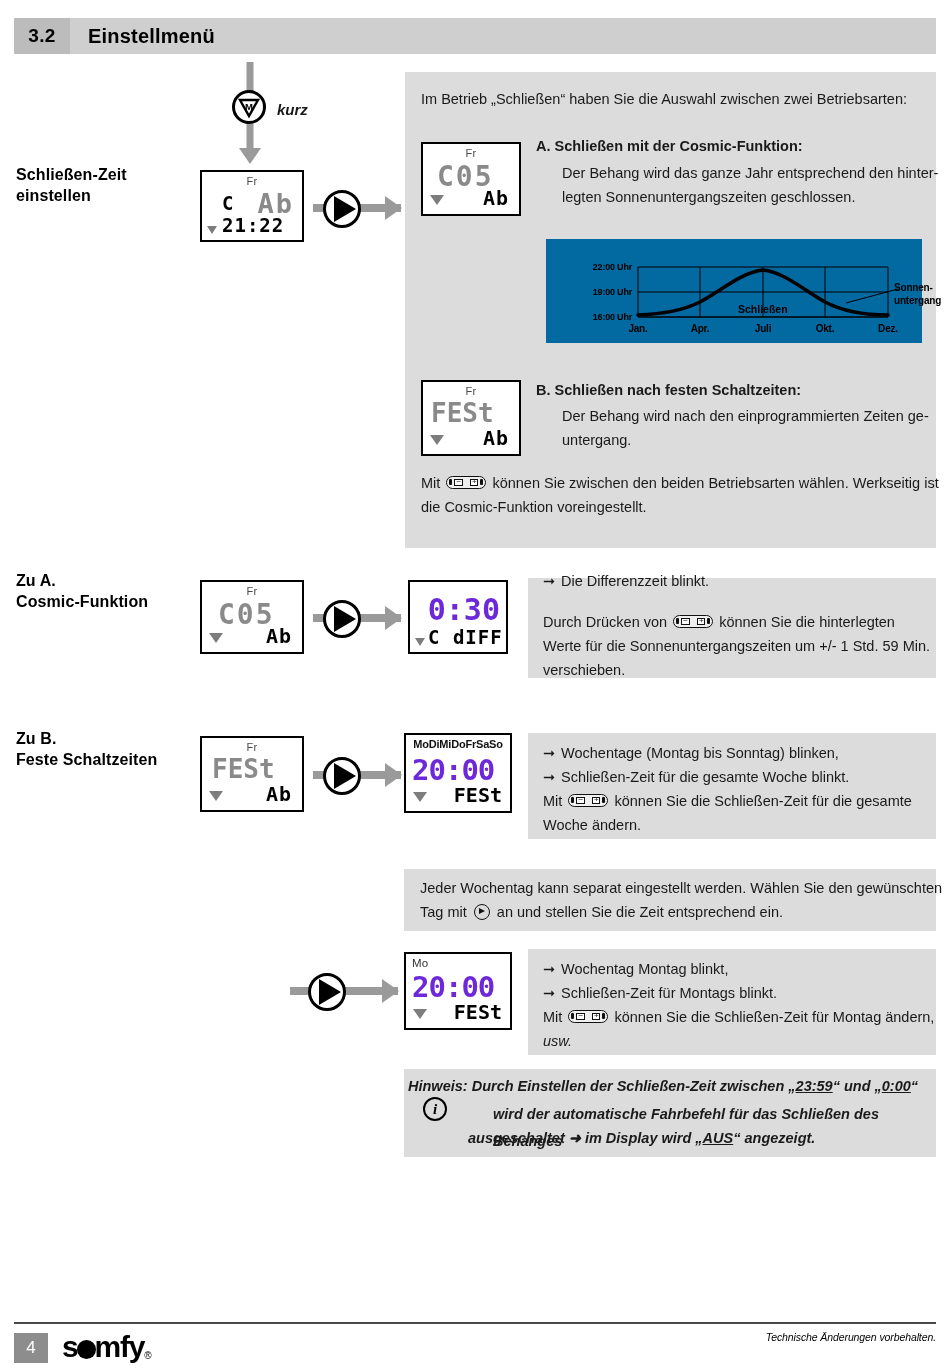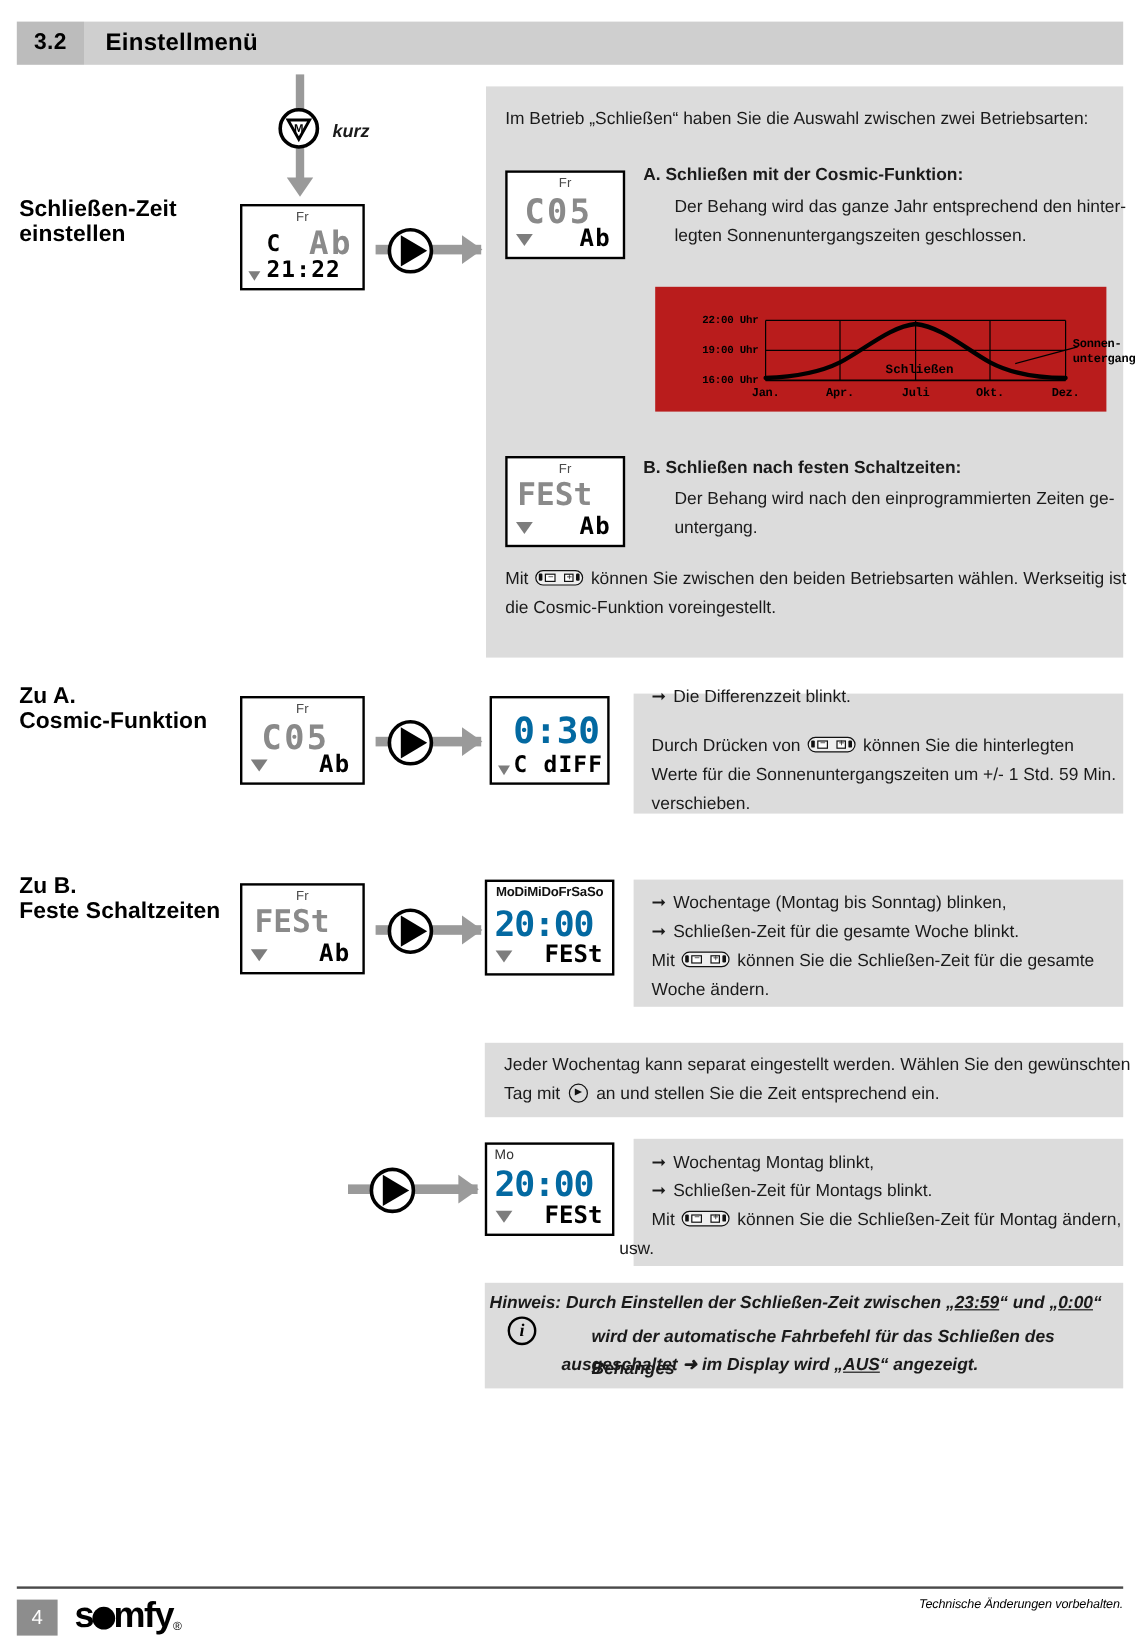--- a/index.html
+++ b/index.html
@@ -16,33 +16,33 @@
   .hdr{position:absolute;left:14px;top:18px;display:flex;align-items:stretch;height:36px;width:922px;}
   .hdr-num{width:56px;background:#bcbcbc;display:flex;align-items:center;justify-content:center;
            font-weight:bold;font-size:19px;letter-spacing:.3px;}
   .hdr-title{flex:1;background:#cfcfcf;display:flex;align-items:center;padding-left:18px;
              font-weight:bold;font-size:20px;letter-spacing:.2px;}
 
   
   .panel{position:absolute;background:#dcdcdc;}
 
   
-  .side-label{position:absolute;font-weight:bold;font-size:19px;line-height:21px;letter-spacing:.1px;}
+  .side-label{position:absolute;font-weight:bold;font-size:16px;line-height:21px;letter-spacing:.1px;}
 
   
   .lcd{position:absolute;background:#ffffff;border:2px solid #000;box-sizing:border-box;}
   .lcd-day{position:absolute;left:0;right:0;top:3px;text-align:center;font-size:11px;
            font-family:"Liberation Sans",sans-serif;color:#4a4a4a;letter-spacing:.2px;}
   .lcd-day.left{text-align:left;left:6px;right:auto;font-size:11.5px;color:#333;}
   .lcd-day.week{left:3px;right:3px;text-align:center;font-size:11px;font-weight:bold;color:#111;letter-spacing:-.2px;}
   .seg{font-family:"DejaVu Sans Mono", monospace;font-weight:bold;}
   .lcd-main{position:absolute;font-weight:bold;letter-spacing:2px;}
   .lcd-main.right{right:8px;text-align:right;}
   .lcd-main.gray{color:#8a8a8a;}
-  .lcd-main.black{color:#0369a1;}
+  .lcd-main.black{color:#6d28d9;}
   .lcd-bot{position:absolute;bottom:4px;font-weight:bold;letter-spacing:1px;}
   .lcd-tri{position:absolute;left:7px;bottom:9px;width:0;height:0;
            border-left:7px solid transparent;border-right:7px solid transparent;border-top:10px solid #7d7d7d;}
 
   
   .arrow-down{position:absolute;}
   .arrow-down .shaft{position:absolute;left:50%;transform:translateX(-50%);width:7px;background:#9a9a9a;}
   .arrow-down .head{position:absolute;left:50%;transform:translateX(-50%);width:0;height:0;
      border-left:11px solid transparent;border-right:11px solid transparent;border-top:16px solid #9a9a9a;}
 
@@ -78,21 +78,21 @@
   .rocker .cap-l{left:2px;}
   .rocker .cap-r{right:2px;}
 
   
   .playglyph{display:inline-block;width:16px;height:16px;border:1.6px solid #111;border-radius:50%;
      position:relative;vertical-align:-3px;margin:0 3px;box-sizing:border-box;}
   .playglyph::after{content:"";position:absolute;left:4.5px;top:3px;width:0;height:0;
      border-top:3.6px solid transparent;border-bottom:3.6px solid transparent;border-left:6px solid #111;}
 
   
-  .chartbox{position:absolute;background:#b91c1c;font-family:Liberation Mono, monospace;}
+  .chartbox{position:absolute;background:#0369a1;}
   .chart-ylab{position:absolute;font-size:9px;font-weight:bold;text-align:right;letter-spacing:-.2px;}
   .chart-xlab{position:absolute;font-size:10px;font-weight:bold;text-align:center;letter-spacing:-.2px;}
   .chart-note{position:absolute;font-size:10px;font-weight:bold;line-height:13px;letter-spacing:-.2px;}
   .chart-inlabel{position:absolute;font-size:10.5px;font-weight:bold;}
 
   
   .hinweis{position:absolute;background:#dcdcdc;}
   .infoicon{position:absolute;width:24px;height:24px;border:2px solid #000;border-radius:50%;
        box-sizing:border-box;display:flex;align-items:center;justify-content:center;
        font-weight:bold;font-style:italic;font-size:15px;font-family:"Liberation Serif",serif;}
@@ -345,21 +345,21 @@
     <span>Schließen-Zeit für Montags blinkt.</span>
   </div>
   <div class="txt" style="left:543px;top:1004px;">
     <span>Mit</span>
     <span class="rocker">
       <span class="cap-l"></span><span class="cap-r"></span>
       <span class="lsign">−</span><span class="rsign">+</span>
     </span>
     <span>können Sie die Schließen-Zeit für Montag ändern,</span>
   </div>
-  <div class="txt" style="left:516px;top:1028px;">usw.</div>
+  <div class="txt" style="left:543px;top:1028px;font-style:italic;">usw.</div>
 
   <div class="hinweis" style="left:404px;top:1069px;width:532px;height:88px;"></div>
   <div class="infoicon" style="left:423px;top:1097px;">i</div>
 
   <div class="txt" style="left:408px;top:1073px;font-weight:bold;font-style:italic;">
     <span>Hinweis:</span><span> Durch Einstellen der Schließen-Zeit zwischen „</span><u>23:59</u><span>“ und „</span><u>0:00</u><span>“</span>
   </div>
   <div class="txt" style="left:493px;top:1101px;font-weight:bold;font-style:italic;">wird der automatische Fahrbefehl für das Schließen des Behanges</div>
   <div class="txt" style="left:468px;top:1125px;font-weight:bold;font-style:italic;">
     <span>ausgeschaltet ➜  im Display wird „</span><u>AUS</u><span>“ angezeigt.</span>

